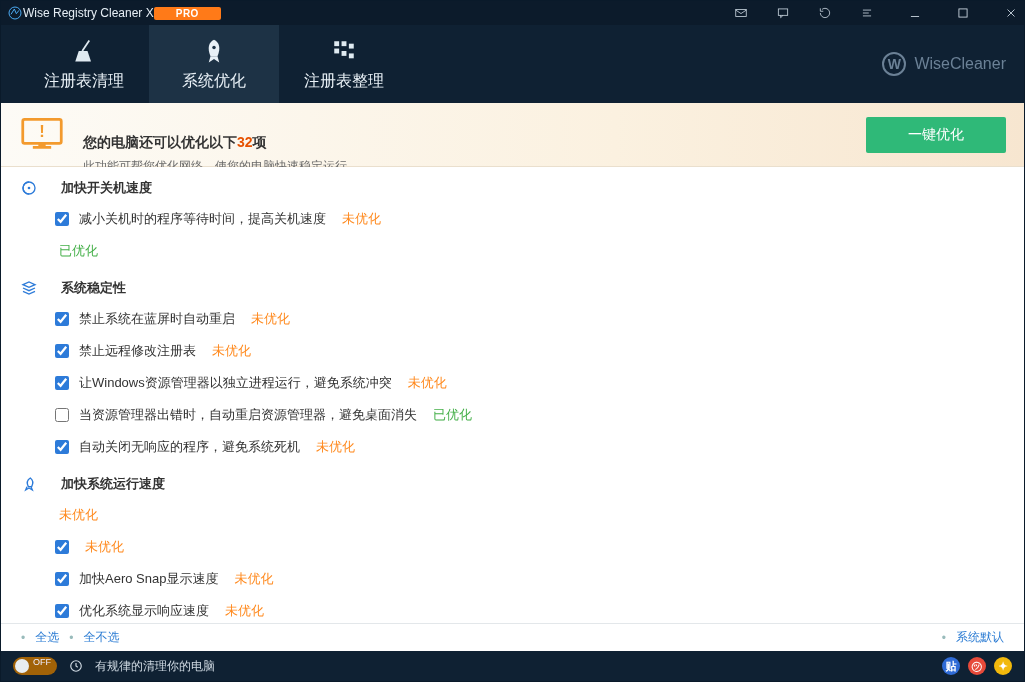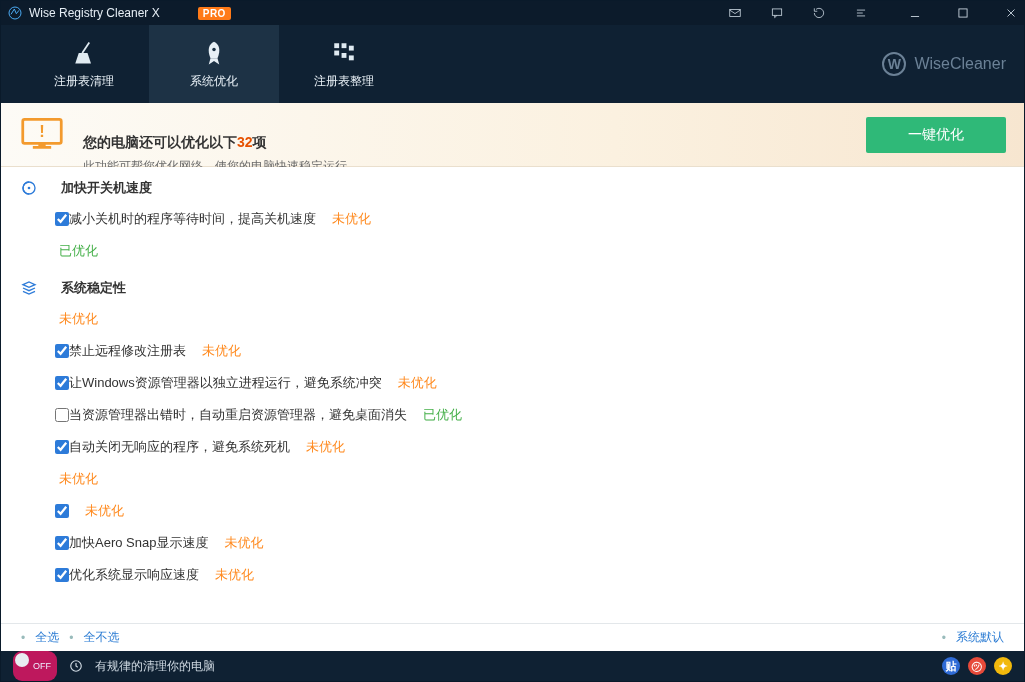--- a/index.html
+++ b/index.html
@@ -14,32 +14,30 @@
     flex-direction: column;
     border: 1px solid #0a1a2a;
   }
   .titlebar {
     background: #0c1b2b;
     height: 24px;
     display: flex;
     align-items: center;
     padding: 0 6px;
     color: #e6eef5;
-    gap: 6px;
   }
   .titlebar .app-icon { width: 16px; height: 16px; }
   .pro-badge {
     background: #ff7a18;
     color: #fff;
     font-size: 10px;
     font-weight: bold;
-    padding: 1px 5px;
+    padding: 1px 22px;
     border-radius: 2px;
     letter-spacing: .5px;
-    margin-left: 32px;
   }
   .titlebar .spacer { flex: 1; }
   .titlebar .sys-icons { display: flex; gap: 28px; align-items: center; opacity: .92; margin-right: 8px;}
   .titlebar .win-icons { display: flex; gap: 34px; align-items: center; margin-left: 26px; }
   .titlebar svg { width: 14px; height: 14px; fill: none; stroke: #dbe7f0; stroke-width: 1.4; }
 
   .nav {
     background: #0f2133;
     height: 78px;
     display: flex;
@@ -52,21 +50,21 @@
     width: 130px;
     display: flex;
     flex-direction: column;
     align-items: center;
     justify-content: center;
     gap: 6px;
     cursor: pointer;
   }
   .nav .tab.active { background: #1d3245; }
   .nav .tab .icon { width: 28px; height: 28px; display:flex; align-items:center; justify-content:center; }
-  .nav .tab .label { font-size: 12px; }
+  .nav .tab .label { font-size: 16px; }
   .nav .brand {
     margin-left: auto;
     margin-right: 18px;
     display: flex;
     align-items: center;
     gap: 8px;
     color: #6b8196;
     font-size: 16px;
     font-weight: 500;
   }
@@ -120,21 +118,21 @@
   }
   .group-header .g-icon { width: 16px; height: 16px; }
   .item {
     display: flex;
     align-items: center;
     gap: 12px;
     padding: 7px 20px 7px 54px;
     font-size: 13px;
     color: #333;
   }
-  .item label { display: flex; align-items: center; cursor: pointer; }
+  .item label { display: flex; align-items: center; gap: 10px; cursor: pointer; }
   .item input[type=checkbox] { width: 14px; height: 14px; accent-color: #2d7bd9; }
   .status { margin-left: 4px; }
   .status.unopt { color: #ff8a1f; }
   .status.opt   { color: #46b04a; }
 
   .footer1 {
     border-top: 1px solid #e3e7ea;
     height: 28px;
     display: flex;
     align-items: center;
@@ -151,23 +149,23 @@
     background: #0f2133;
     height: 30px;
     display: flex;
     align-items: center;
     padding: 0 12px;
     gap: 12px;
     color: #cfd9e2;
     font-size: 12px;
   }
   .toggle {
-    width: 44px; height: 30px; border-radius: 9px;
-    background: #be185d; position: relative;
-    display:flex; align-items:center;
+    width: 44px; height: 18px; border-radius: 9px;
+    background: #a16207; position: relative;
+    display:flex; align-items:flex-start;
     font-size: 9px; color:#eef; justify-content:flex-end; padding-right:6px;
   }
   .toggle::before {
     content:""; position:absolute; left:2px; top:2px;
     width:14px; height:14px; border-radius:50%; background:#e8edf1;
   }
   .footer2 .clock { width:14px; height:14px; }
   .footer2 .right-icons { margin-left:auto; display:flex; gap:8px; }
   .badge { width:18px; height:18px; border-radius:50%; display:flex; align-items:center; justify-content:center; font-size:11px; color:#fff; font-weight:bold; }
   .b1{background:#2f6bd6;} .b2{background:#e74a3a;} .b3{background:#f2b90c;}
@@ -293,20 +291,24 @@
     <div class="item">
        <span class="status opt">已优化</span>
     </div>
     <div class="group-header">
       <span class="g-icon"><svg viewBox="0 0 24 24" width="16" height="16" fill="#2d7bd9">
           <path d="M3 7l9-4 9 4-9 4-9-4zm0 5l9 4 9-4M3 17l9 4 9-4" fill="none" stroke="#2d7bd9" stroke-width="2"></path>
         </svg></span>
       <span>系统稳定性</span>
     </div>
     <div class="item">
+      <label>
+         <input type="checkbox" checked="" style="">
+         <span>禁止系统在蓝屏时自动重启</span>
+       </label>
        <span class="status unopt">未优化</span>
     </div>
     <div class="item">
       <label>
          <input type="checkbox" checked="" style="">
          <span>禁止远程修改注册表</span>
        </label>
        <span class="status unopt">未优化</span>
     </div>
     <div class="item">
@@ -322,20 +324,27 @@
          <span>当资源管理器出错时，自动重启资源管理器，避免桌面消失</span>
        </label>
        <span class="status opt">已优化</span>
     </div>
     <div class="item">
       <label>
          <input type="checkbox" checked="" style="">
          <span>自动关闭无响应的程序，避免系统死机</span>
        </label>
        <span class="status unopt">未优化</span>
+    </div>
+    <div class="group-header">
+      <span class="g-icon"><svg viewBox="0 0 24 24" width="16" height="16" fill="none" stroke="#2d7bd9" stroke-width="2">
+          <path d="M14 3c4 3 5 7 2 13l-5 0C8 10 9 6 14 3z"></path>
+          <path d="M9 16l-2 5 5-3 5 3-2-5"></path>
+        </svg></span>
+      <span>加快系统运行速度</span>
     </div>
     <div class="item">
        <span class="status unopt">未优化</span>
     </div>
     <div class="item">
       <label>
          <input type="checkbox" checked="" style="">
        </label>
        <span class="status unopt">未优化</span>
     </div>

